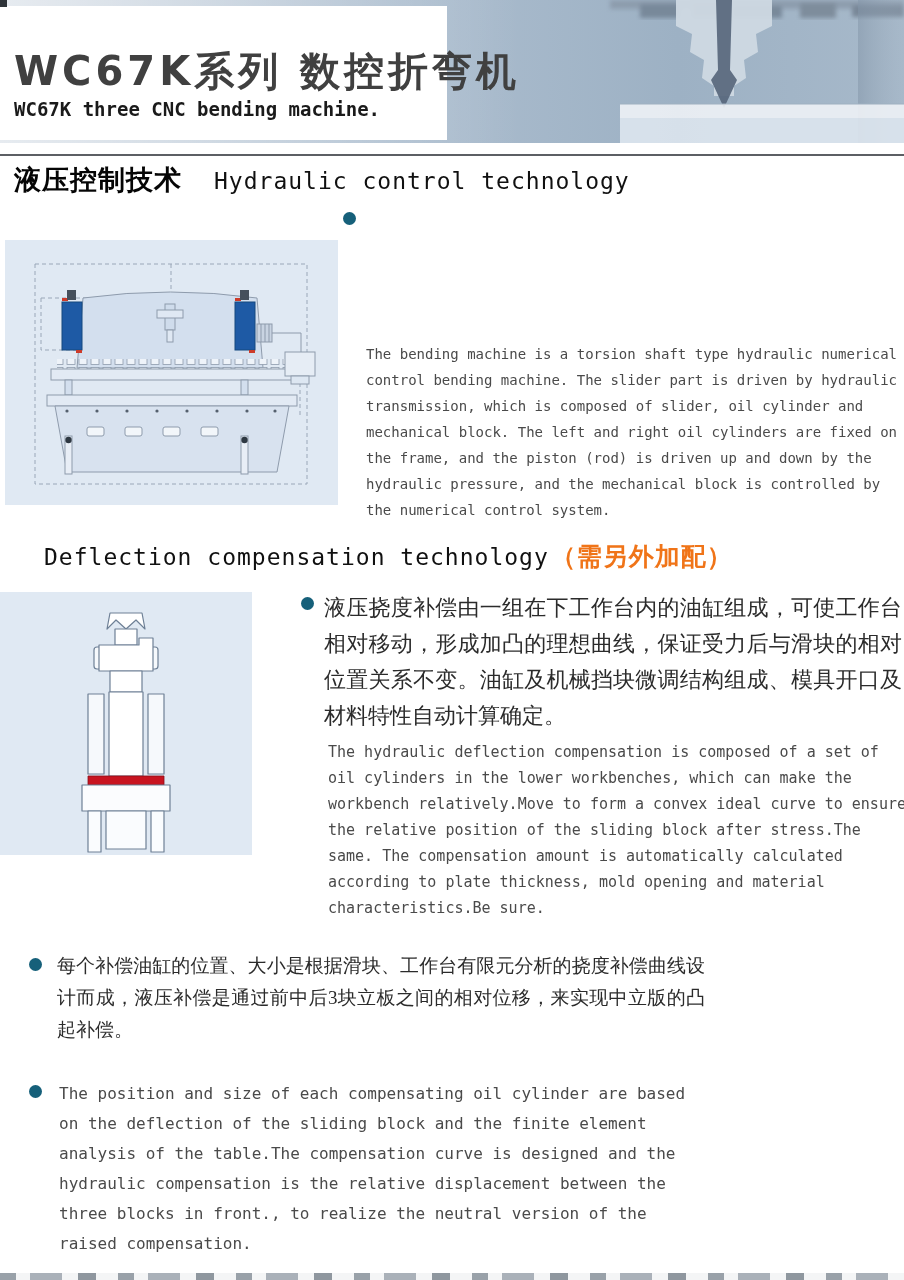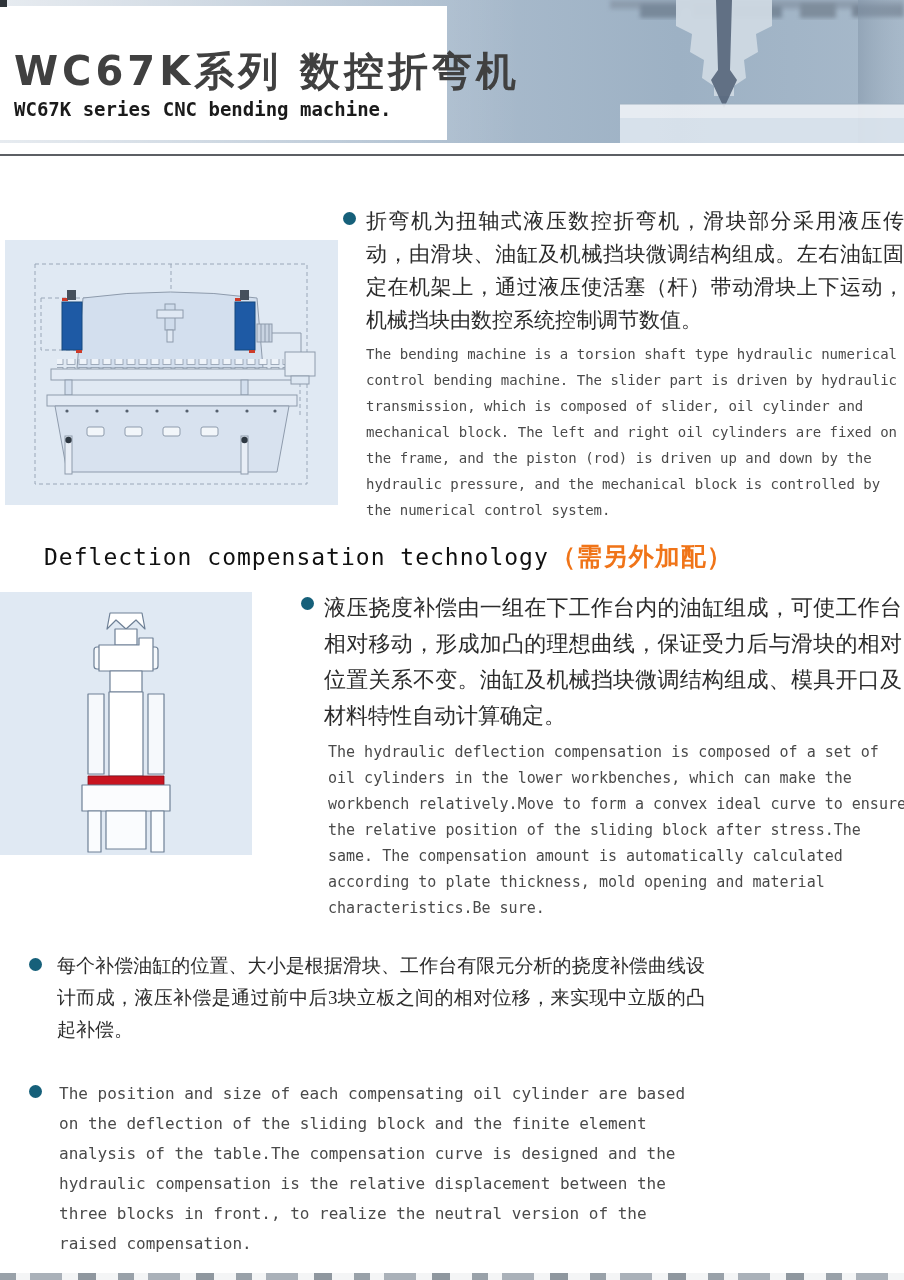--- a/index.html
+++ b/index.html
@@ -100,27 +100,31 @@
         <path d="M676,0 L772,0 L772,26 L756,34 L758,52 L744,60 L746,78 L734,86 L734,96 L714,96 L714,86 L702,78 L704,60 L690,52 L692,34 L676,26 Z" fill="#cfd9e3" opacity="0.95"></path>
         <path d="M716,0 L732,0 L730,70 L737,80 L724,108 L711,80 L718,70 Z" fill="#55657a" opacity="0.9"></path>
         <rect x="620" y="104" width="284" height="14" fill="#eef2f6" opacity="0.9"></rect>
         <line x1="620" y1="104" x2="904" y2="104" stroke="#9fb0c0" stroke-width="1"></line>
         <rect x="620" y="118" width="284" height="25" fill="#dde5ee" opacity="0.9"></rect>
       </g>
       <rect x="0" y="0" width="520" height="143" fill="url(#fadeL)"></rect>
     </svg>
     <div class="title-box">
       <div class="title-cn">WC67K系列 数控折弯机</div>
-      <div class="title-en">WC67K series CNC bending machine.</div>
+      <div class="title-en">WC67K three CNC bending machine.</div>
     </div>
     <div class="corner-mark"></div>
   </div>
 
   <div class="divider"></div>
 
+  <div class="sec-title st1">
+    <span class="cn">液压控制技术</span>
+    <span class="en">Hydraulic control technology</span>
+  </div>
 
   <div class="panel panel1">
     <svg width="333" height="265" viewBox="0 0 333 265">
       <g fill="none" stroke="#9aa7b8" stroke-width="1" stroke-dasharray="4 3">
         <rect x="30" y="24" width="272" height="220"></rect>
         <rect x="36" y="58" width="48" height="52"></rect>
         <line x1="166" y1="24" x2="166" y2="60"></line>
         <line x1="295" y1="136" x2="295" y2="178"></line>
       </g>
       <path d="M78,58 Q166,46 252,58 L258,128 L72,128 Z" fill="#d3dfee" stroke="#8e9bac"></path>
@@ -177,21 +181,20 @@
           <line x1="260" y1="84" x2="260" y2="102"></line>
           <line x1="264" y1="84" x2="264" y2="102"></line>
         <polyline points="267,93 296,93 296,112" fill="none"></polyline>
         <rect x="280" y="112" width="30" height="24" fill="#e6edf5"></rect>
         <rect x="286" y="136" width="18" height="8" fill="#dde7f2"></rect>
       </g>
     </svg>
   </div>
 
   <span class="dot dot1"></span>
-  <div class="para cn cn1">折弯机为扭轴式液压数控折弯机，滑块部分采用液压传动，由滑块、油缸及机械挡块微调结构组成。左右油缸固定在机架上，通过液压使活塞（杆）带动滑块上下运动，机械挡块由数控系统控制调节数值。</div>
   <div class="para en en1">The bending machine is a torsion shaft type hydraulic numerical control bending machine. The slider part is driven by hydraulic transmission, which is composed of slider, oil cylinder and mechanical block. The left and right oil cylinders are fixed on the frame, and the piston (rod) is driven up and down by the hydraulic pressure, and the mechanical block is controlled by the numerical control system.</div>
 
   <div class="sec-title st2">
     <span class="en">Deflection compensation technology</span>
     <span class="orange">（需另外加配）</span>
   </div>
 
   <div class="panel panel2">
     <svg width="252" height="263" viewBox="0 0 252 263">
       <g stroke="#6e8096" stroke-width="1.2" fill="#ffffff" stroke-linejoin="round">

